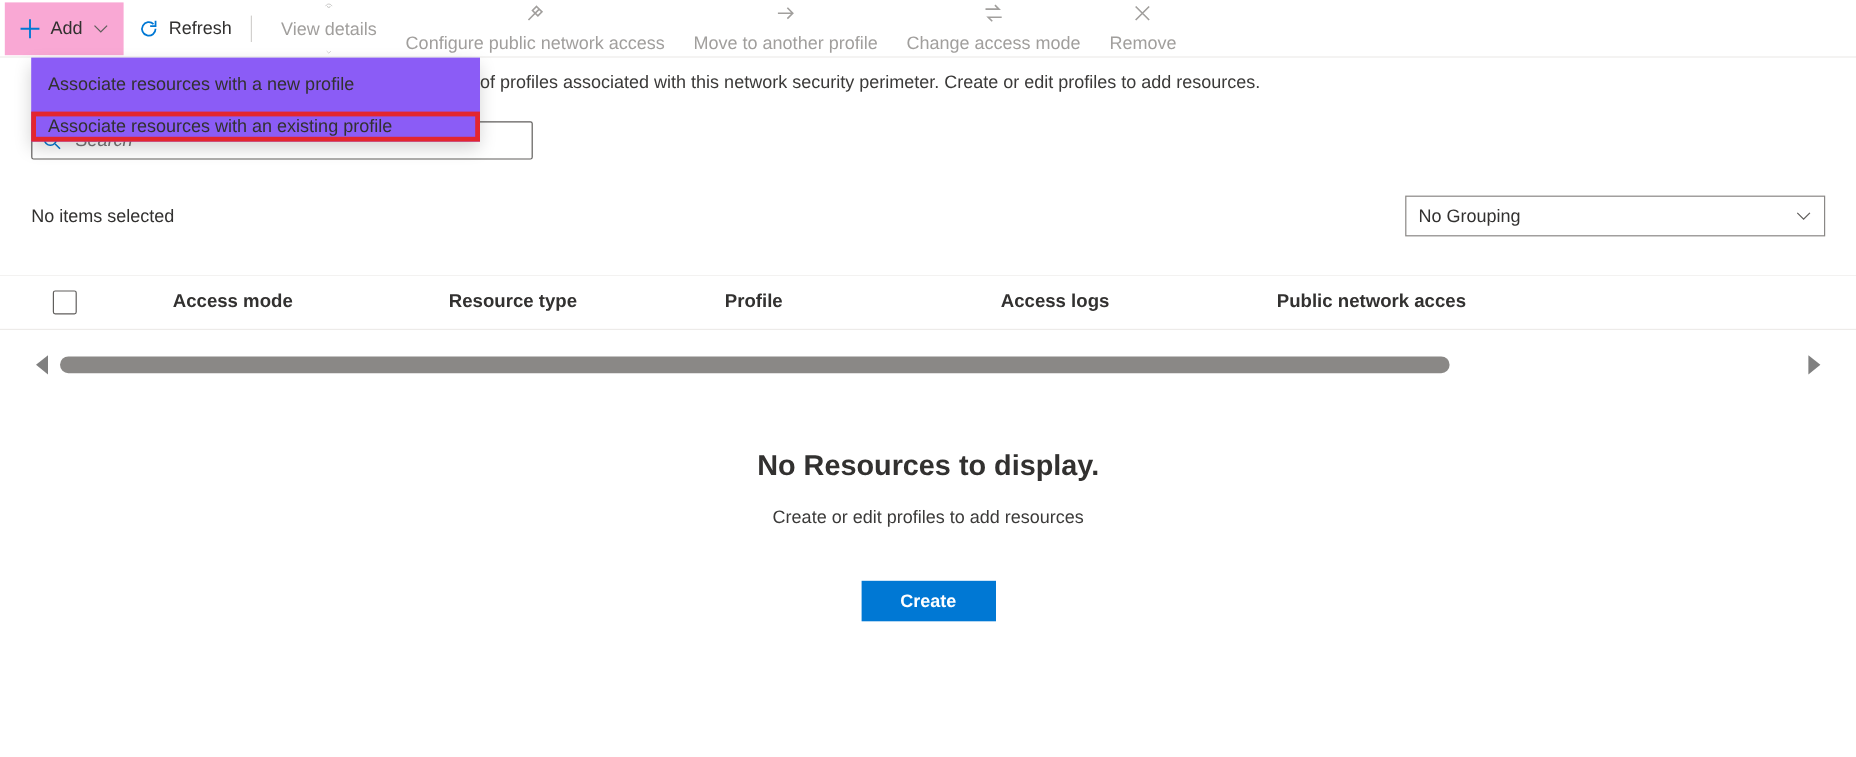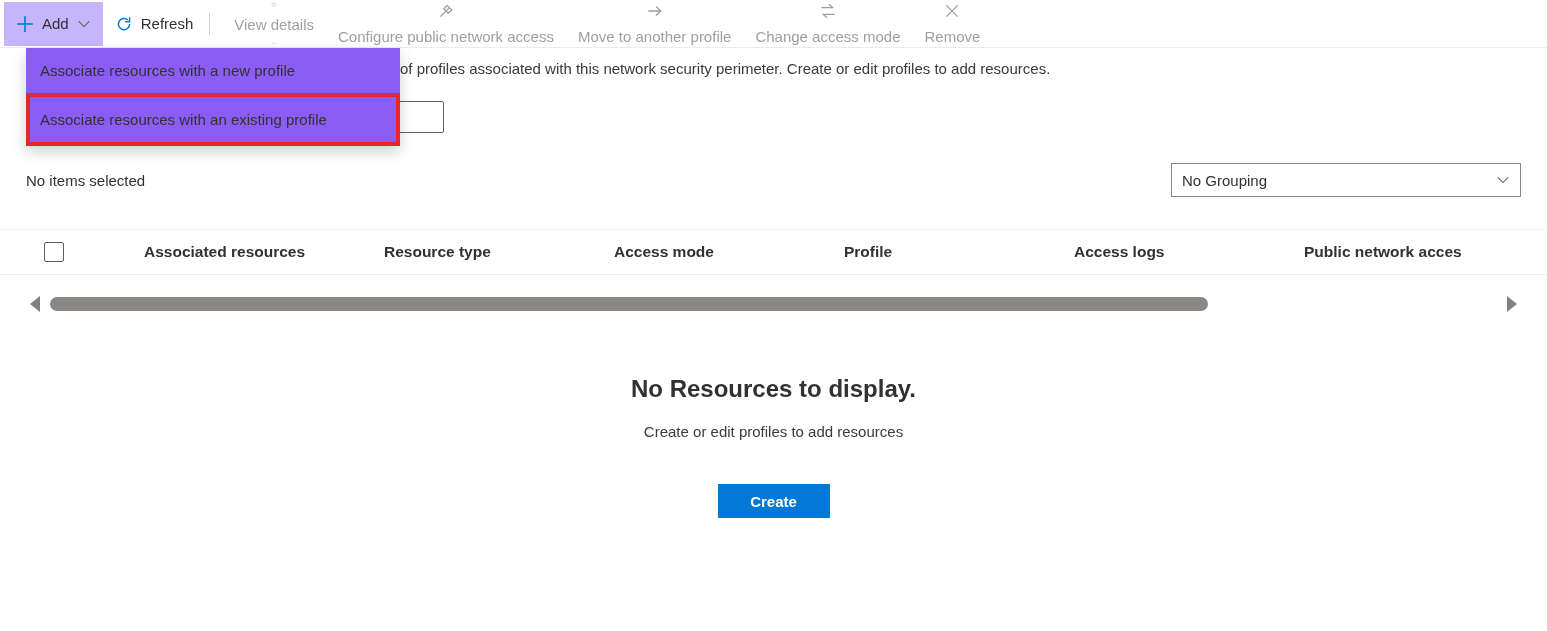--- a/index.html
+++ b/index.html
@@ -1,26 +1,26 @@
 <!DOCTYPE html>
 <html><head>
 <meta charset="utf-8">
 <style>
   * { box-sizing: border-box; }
   html, body { margin: 0; padding: 0; font-family: "Segoe UI", Arial, sans-serif; font-size: 14px; color: #323130; background: #fff; width: 1547px; }
   .toolbar { display: flex; align-items: center; height: 48px; border-bottom: 1px solid #edebe9; padding: 0 4px; }
   .tb-btn { display: inline-flex; align-items: center; gap: 8px; height: 44px; padding: 0 12px; cursor: pointer; font-size: 15px; color: #323130; position: relative; }
-  .tb-btn.add { background: #c4b5fd; }
+  .tb-btn.add { background: #f9a8d4; }
   .tb-btn.disabled { color: #a19f9d; cursor: default; flex-direction: column; }
   .tb-sep { width: 1px; height: 22px; background: #d2d0ce; margin: 0 12px 0 4px; }
   .icon-svg { width: 18px; height: 18px; display: inline-block; }
 
   .dropdown { position: absolute; top: 48px; left: 26px; width: 374px; background: #8b5cf6; box-shadow: 0 6px 14px rgba(0,0,0,0.18); z-index: 10; }
   .dd-item { padding: 14px 14px; font-size: 15px; cursor: pointer; color: #323130; }
-  .dd-item.highlight { border: 4px solid #e3262f; padding: 14px 10px; }
+  .dd-item.highlight { border: 4px solid #e3262f; padding: 0 10px; }
 
   .desc-row { padding: 12px 0 0 0; font-size: 15px; color: #3b3a39; }
   .desc-row .partial { margin-left: 400px; }
 
   .search-row { margin-top: 24px; }
   .search-box { width: 418px; height: 32px; border: 1px solid #605e5c; border-radius: 2px; display: flex; align-items: center; padding: 0 8px; margin-left: 26px; }
   .search-box input { border: none; outline: none; font-size: 15px; flex: 1; font-style: italic; color: #605e5c; background: transparent; }
   .search-ic { width: 16px; height: 16px; margin-right: 10px; }
 
   .status-row { display: flex; justify-content: space-between; align-items: center; margin-top: 30px; padding: 0 26px; }
@@ -126,23 +126,22 @@
         <path d="M2 5l6 6 6-6" stroke="#605e5c" stroke-width="1.2" fill="none"></path>
       </svg>
   </div>
 </div>
 
 <div class="table-wrap">
   <div class="thead">
     <div class="th-chk">
       <div class="chkbox"></div>
     </div>
-    <div class="th c1">Associated resources</div>
+    <div class="th c3">Access mode</div>
     <div class="th c2">Resource type</div>
-    <div class="th c3">Access mode</div>
     <div class="th c4">Profile</div>
     <div class="th c5">Access logs</div>
     <div class="th c6">Public network acces</div>
   </div>
   <div class="hscroll">
     <div class="tri left"></div>
     <div class="track">
         <div class="thumb"></div>
       </div>
     <div class="tri right"></div>

